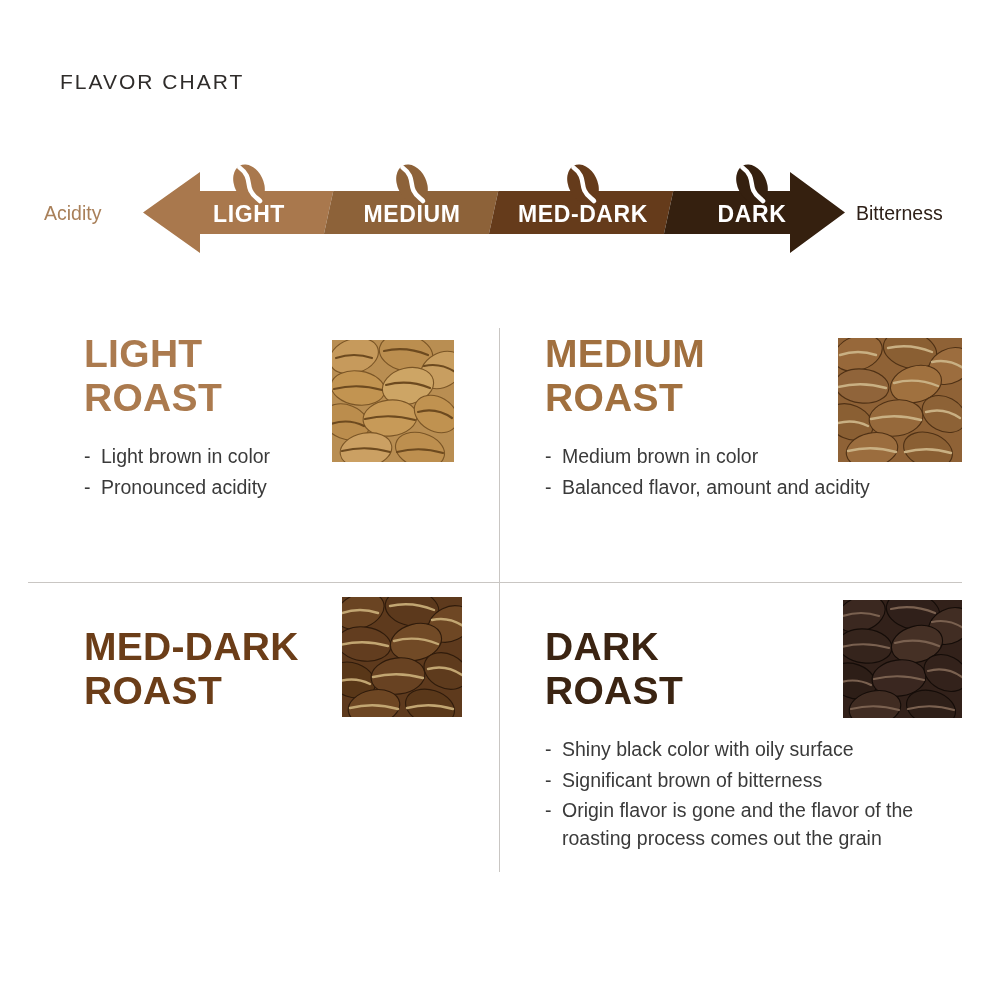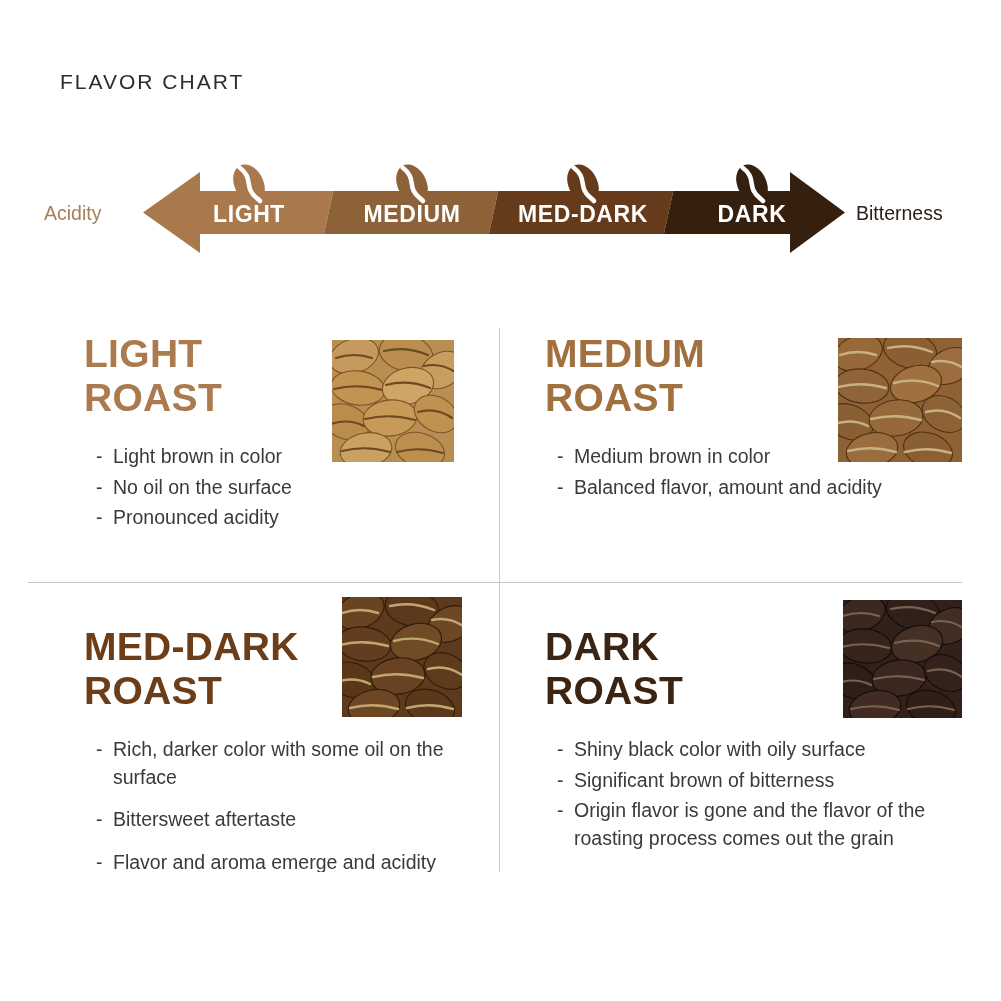--- a/index.html
+++ b/index.html
@@ -89,21 +89,21 @@
     margin: 0 0 22px 0;
     white-space: pre-line;
   }
   #quad-light   .quad-heading { color: #ab7a4e; }
   #quad-medium  .quad-heading { color: #a1703f; }
   #quad-meddark .quad-heading { color: #6b3d18; }
   #quad-dark    .quad-heading { color: #3b2412; }
 
   .bullets {
     list-style: none;
-    margin: 12px;
+    margin: 0;
     padding: 0;
     color: #3a3a3a;
     font-size: 19.5px;
     line-height: 1.42;
   }
   .bullets li {
     position: relative;
     padding-left: 17px;
     margin-bottom: 3px;
   }
@@ -195,42 +195,36 @@
   </div>
 
   <div class="divider-v"></div>
   <div class="divider-h"></div>
 
   <div class="quad" id="quad-light">
     <div class="quad-heading">LIGHT
 ROAST</div>
     <ul class="bullets">
       <li>Light brown in color</li>
-      <li>No oil on the surface</li>
       <li>Pronounced acidity</li>
     </ul>
   </div>
 
   <div class="quad" id="quad-medium">
     <div class="quad-heading">MEDIUM
 ROAST</div>
     <ul class="bullets">
       <li>Medium brown in color</li>
       <li>Balanced flavor, amount and acidity</li>
     </ul>
   </div>
 
   <div class="quad" id="quad-meddark">
     <div class="quad-heading">MED-DARK
 ROAST</div>
-    <ul class="bullets loose">
-      <li>Rich, darker color with some oil on the surface</li>
-      <li>Bittersweet aftertaste</li>
-      <li>Flavor and aroma emerge and acidity disappears completely</li>
-    </ul>
   </div>
 
   <div class="quad" id="quad-dark">
     <div class="quad-heading">DARK
 ROAST</div>
     <ul class="bullets">
       <li>Shiny black color with oily surface</li>
       <li>Significant brown of bitterness</li>
       <li>Origin flavor is gone and the flavor of the roasting process comes out the grain</li>
     </ul>

